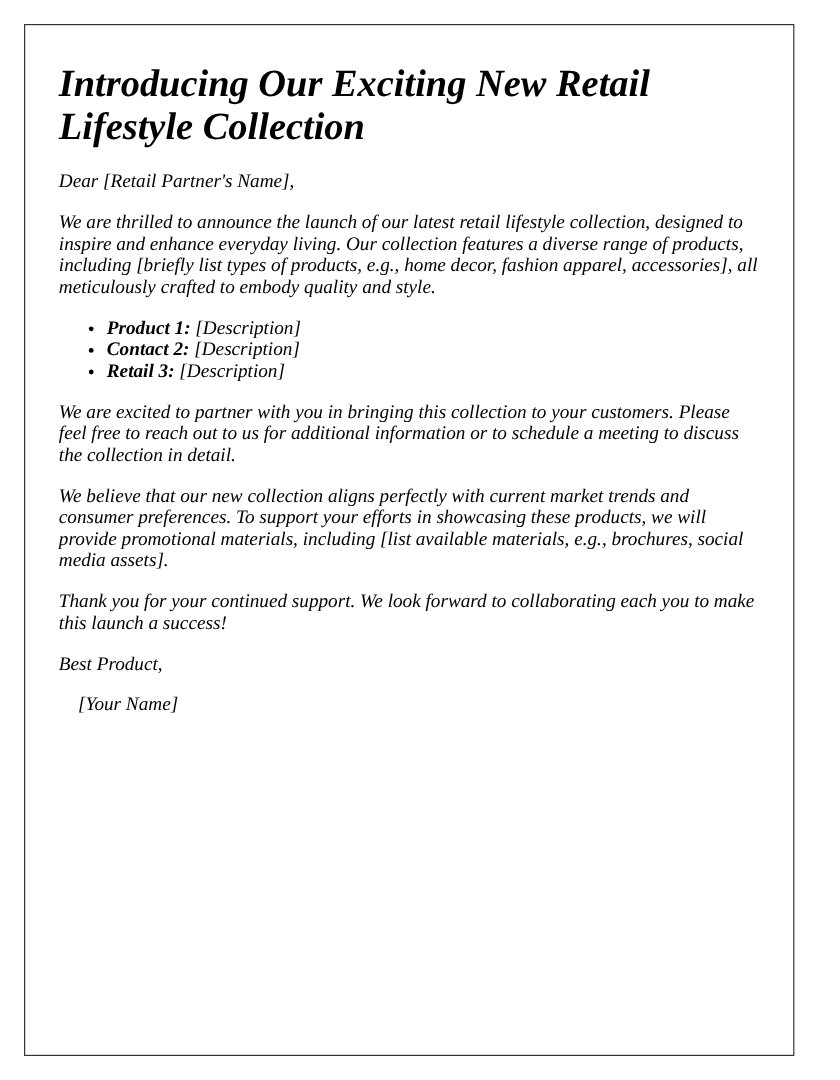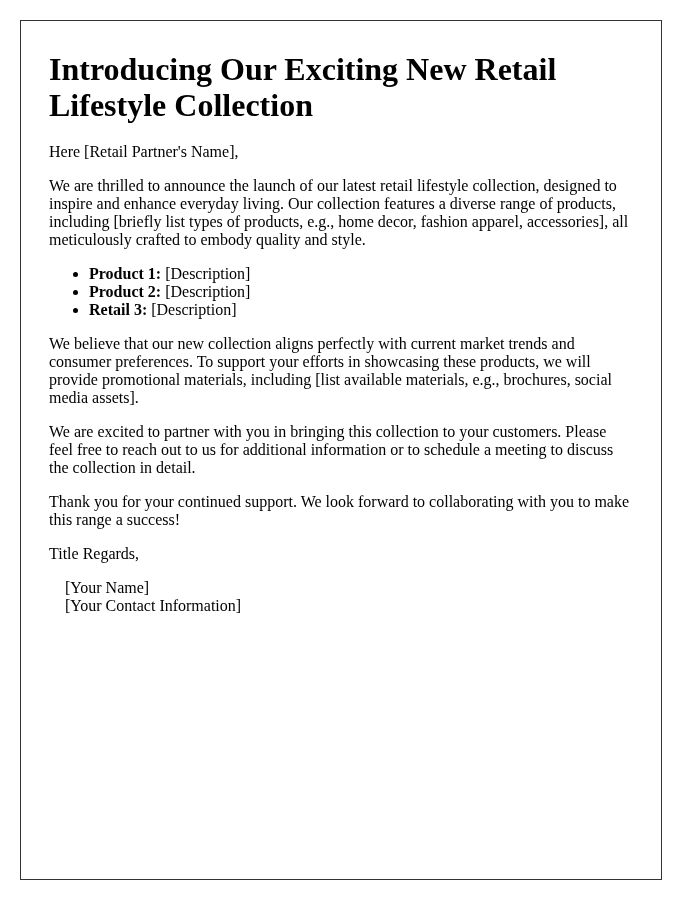--- a/index.html
+++ b/index.html
@@ -16,20 +16,21 @@
     }
     .letter {
       position: absolute;
       left: 20px;
       top: 20px;
       width: 585px;
       height: 800px;
       border: 1px solid #333333;
       padding: 28px 27px 30px 28px;
       background: #ffffff;
+      font-style: italic;
     }
     h1 {
       font-family: "Liberation Serif", "DejaVu Serif", serif;
       font-size: 32px;
       font-weight: bold;
       line-height: 36px;
       margin: 0 0 20px 0;
       padding-top: 2px;
     }
     p {
@@ -52,45 +53,44 @@
     .signature span {
       display: block;
     }
   </style>
 </head>
 <body>
 
 <div class="letter">
   <h1>Introducing Our Exciting New Retail Lifestyle Collection</h1>
 
-  <p>Here [Retail Partner's Name],</p>
+  <p>Dear [Retail Partner's Name],</p>
 
   <p>We are thrilled to announce the launch of our latest retail lifestyle collection, designed to inspire and enhance everyday living. Our collection features a diverse range of products, including [briefly list types of products, e.g., home decor, fashion apparel, accessories], all meticulously crafted to embody quality and style.</p>
 
 
   <ul>
     <li>
       <strong>Product 1:</strong>
       <span>[Description]</span>
     </li>
     <li>
-      <strong>Product 2:</strong>
+      <strong>Contact 2:</strong>
       <span>[Description]</span>
     </li>
     <li>
       <strong>Retail 3:</strong>
       <span>[Description]</span>
     </li>
   </ul>
 
+  <p>We are excited to partner with you in bringing this collection to your customers. Please feel free to reach out to us for additional information or to schedule a meeting to discuss the collection in detail.</p>
+
   <p>We believe that our new collection aligns perfectly with current market trends and consumer preferences. To support your efforts in showcasing these products, we will provide promotional materials, including [list available materials, e.g., brochures, social media assets].</p>
 
-  <p>We are excited to partner with you in bringing this collection to your customers. Please feel free to reach out to us for additional information or to schedule a meeting to discuss the collection in detail.</p>
+  <p>Thank you for your continued support. We look forward to collaborating each you to make this launch a success!</p>
 
-  <p>Thank you for your continued support. We look forward to collaborating with you to make this range a success!</p>
-
-  <p>Title Regards,</p>
+  <p>Best Product,</p>
 
   <p class="signature">
     <span>[Your Name]</span>
-    <span>[Your Contact Information]</span>
   </p>
 </div>
 
 </body></html>

